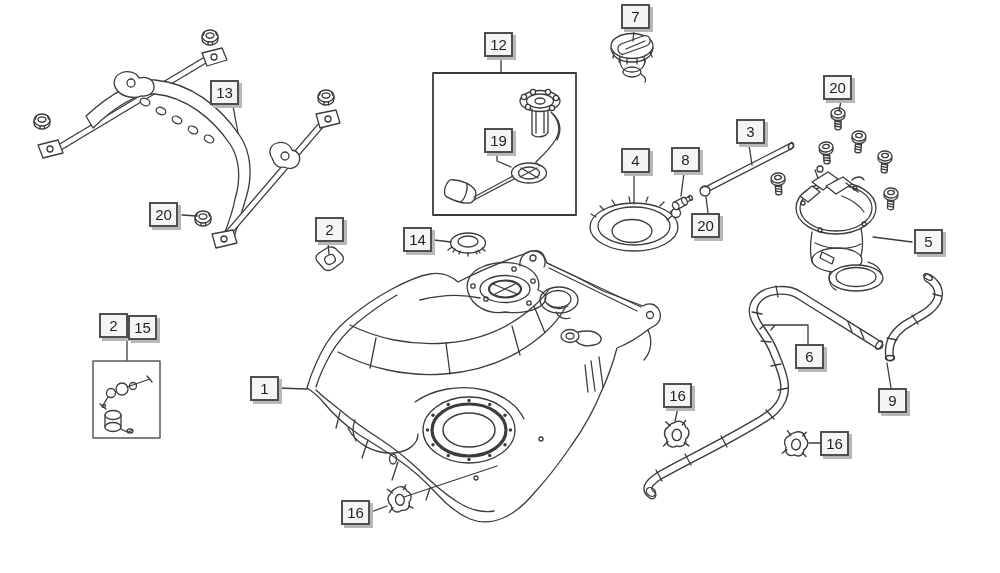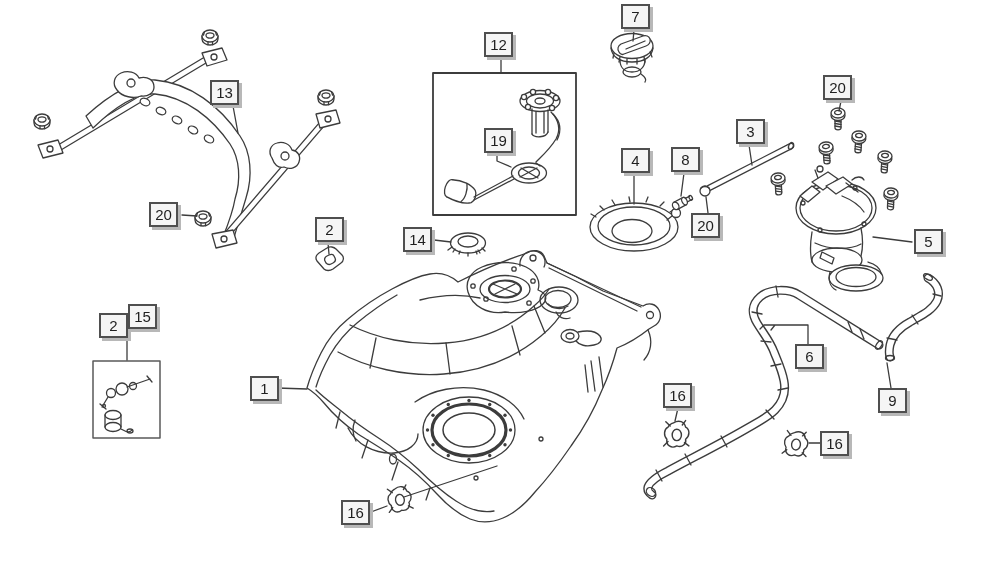--- a/index.html
+++ b/index.html
@@ -328,21 +328,21 @@
   <div class="callout" style="left:736px; top:119px">3</div>
   <div class="callout" style="left:484px; top:128px">19</div>
   <div class="callout" style="left:621px; top:148px">4</div>
   <div class="callout" style="left:671px; top:147px">8</div>
   <div class="callout" style="left:149px; top:202px">20</div>
   <div class="callout" style="left:691px; top:213px">20</div>
   <div class="callout" style="left:914px; top:229px">5</div>
   <div class="callout" style="left:315px; top:217px">2</div>
   <div class="callout" style="left:403px; top:227px">14</div>
   <div class="callout pair" style="left:99px;  top:313px">2</div>
-  <div class="callout pair" style="left:128px; top:304px">15</div>
+  <div class="callout pair" style="left:128px; top:315px">15</div>
   <div class="callout" style="left:795px; top:344px">6</div>
   <div class="callout" style="left:250px; top:376px">1</div>
   <div class="callout" style="left:663px; top:383px">16</div>
   <div class="callout" style="left:878px; top:388px">9</div>
   <div class="callout" style="left:820px; top:431px">16</div>
   <div class="callout" style="left:341px; top:500px">16</div>
 
 </div>
 
 </body></html>

